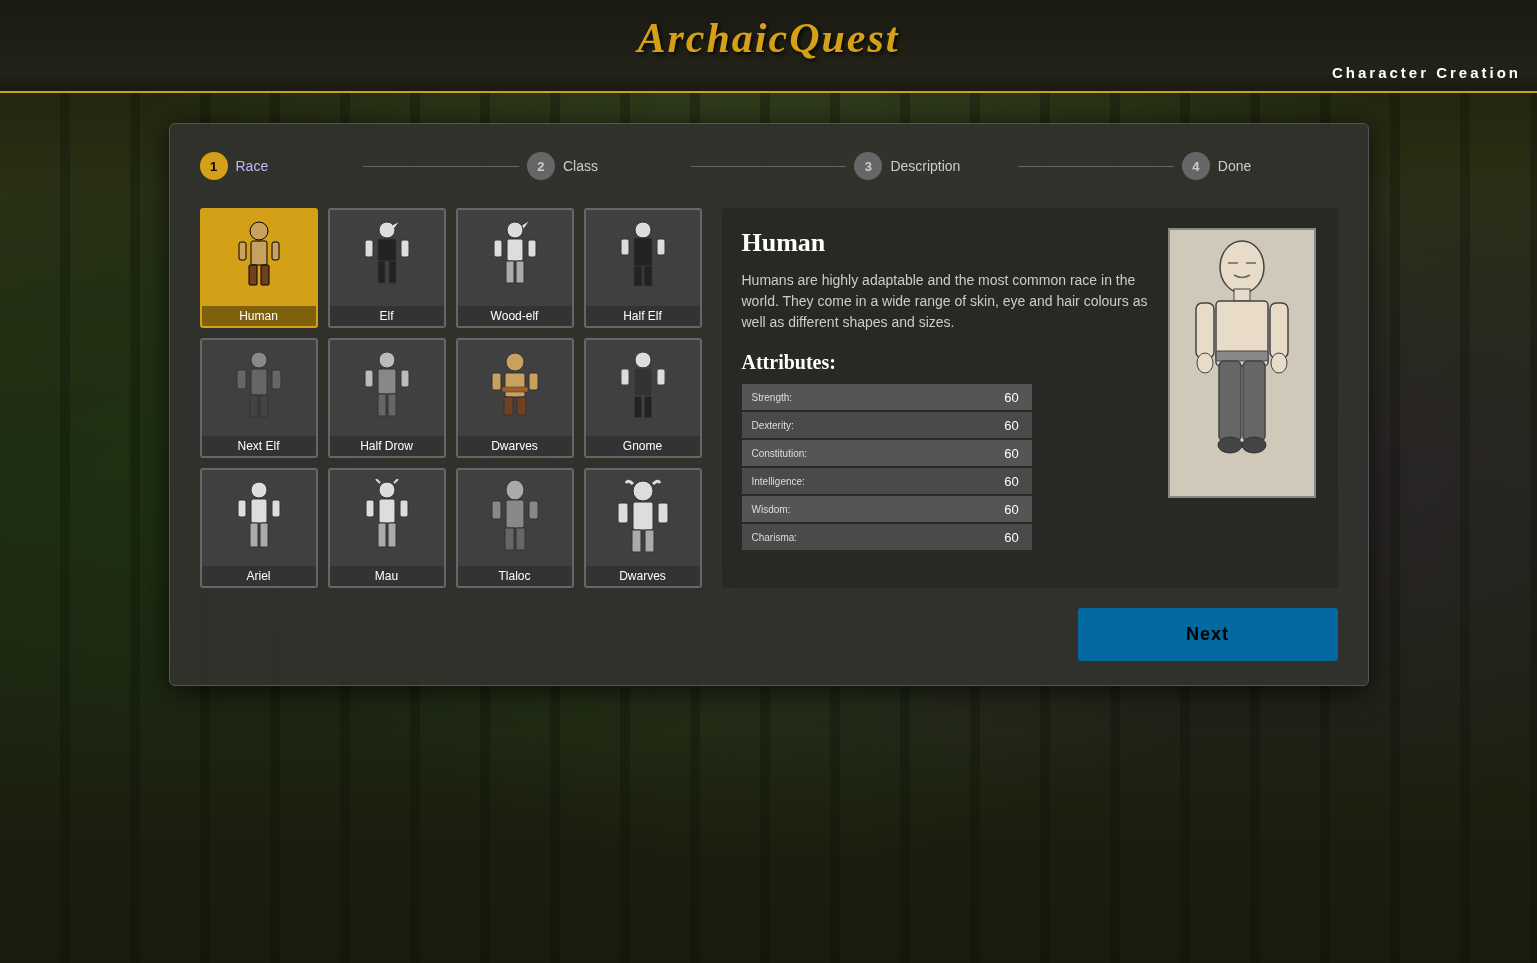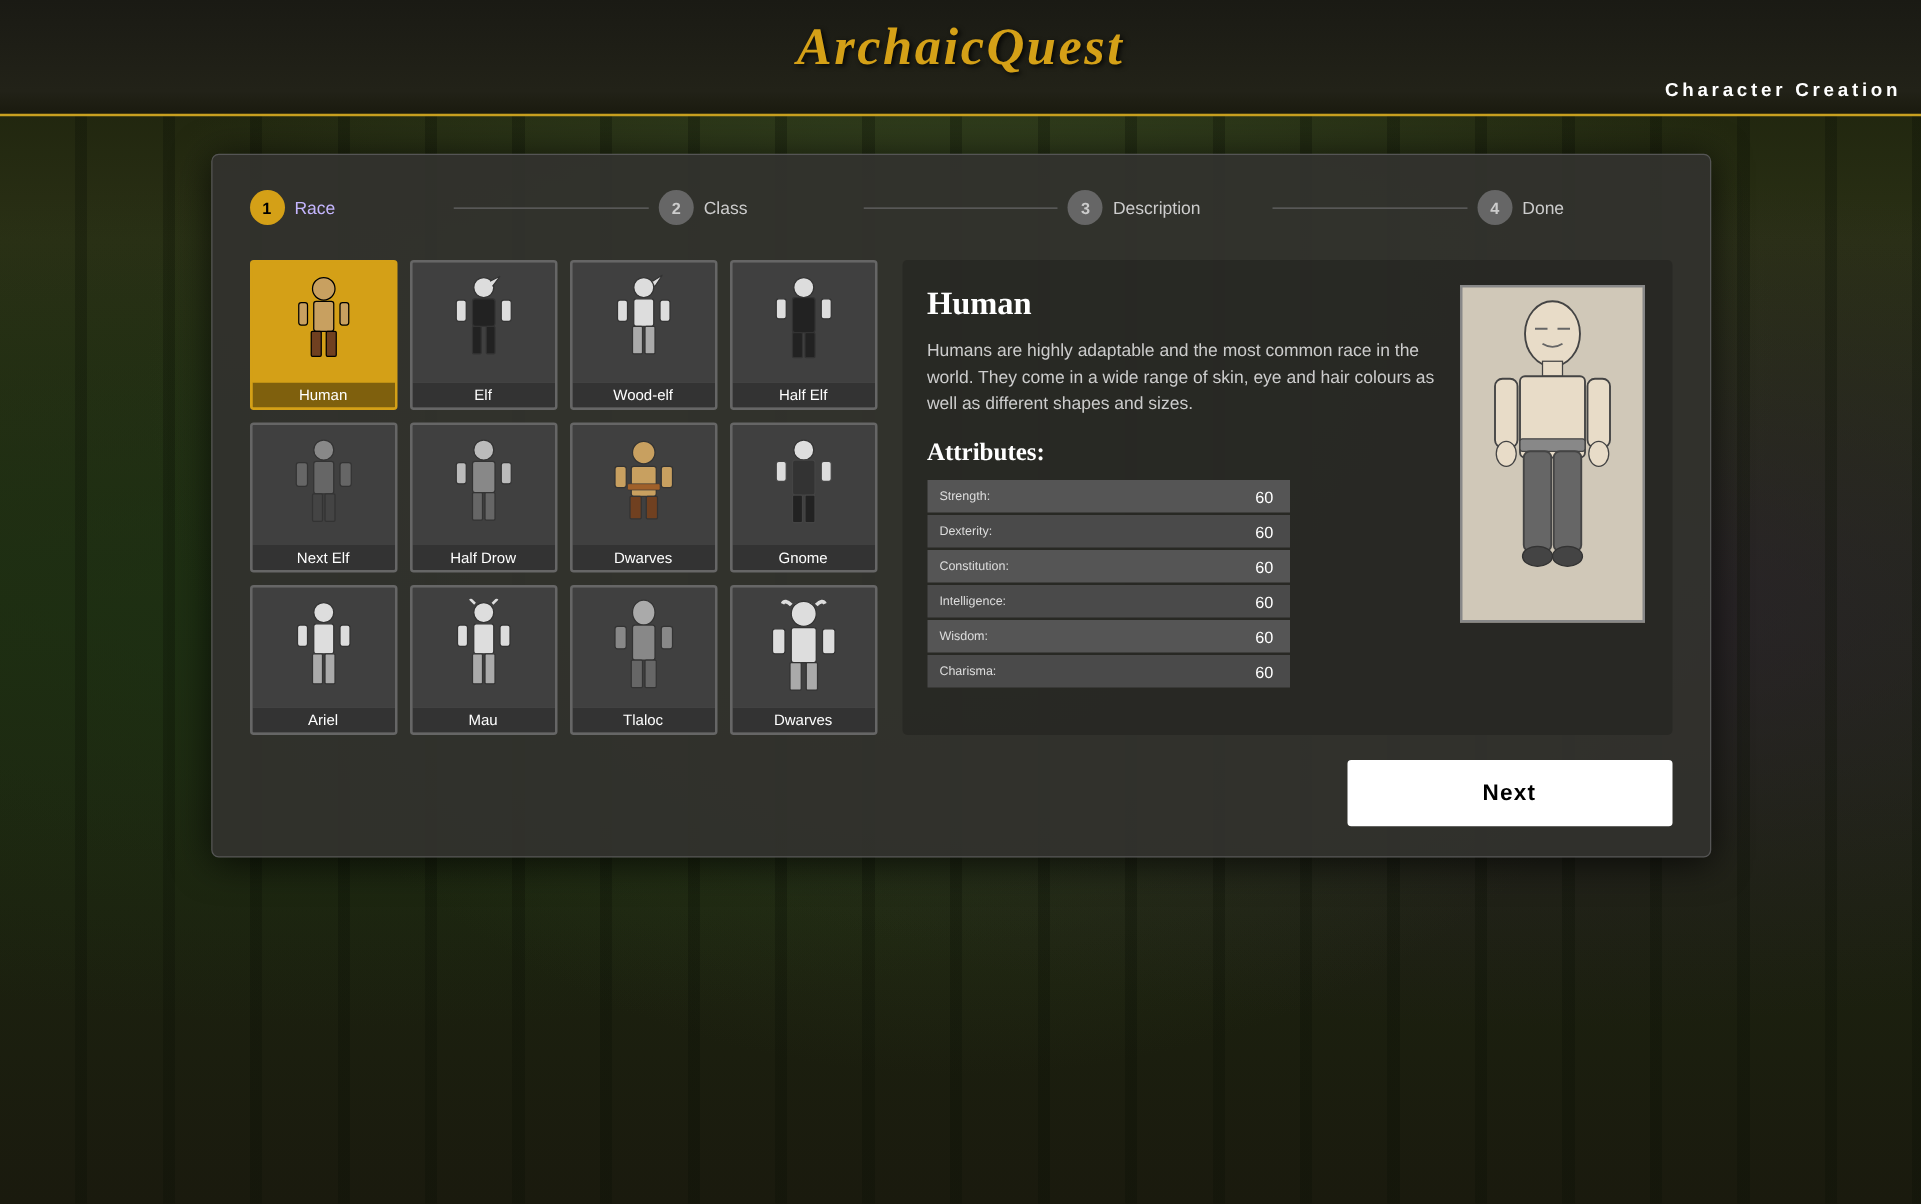--- a/index.html
+++ b/index.html
@@ -308,21 +308,21 @@
     }
 
     
     .button-row {
       display: flex;
       justify-content: flex-end;
       margin-top: 20px;
     }
 
     .next-button {
-      background: #ffffff;
+      background: #0369a1;
       color: #000;
       border: none;
       padding: 16px 1px;
       width: 260px;
       font-size: 18px;
       font-weight: bold;
       font-family: Arial, sans-serif;
       cursor: pointer;
       border-radius: 3px;
       letter-spacing: 1px;

